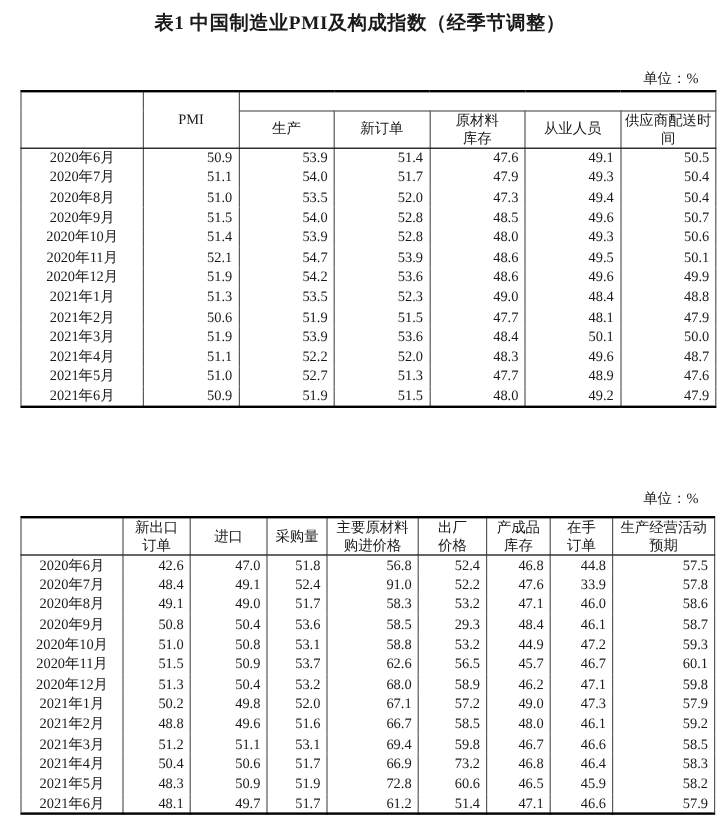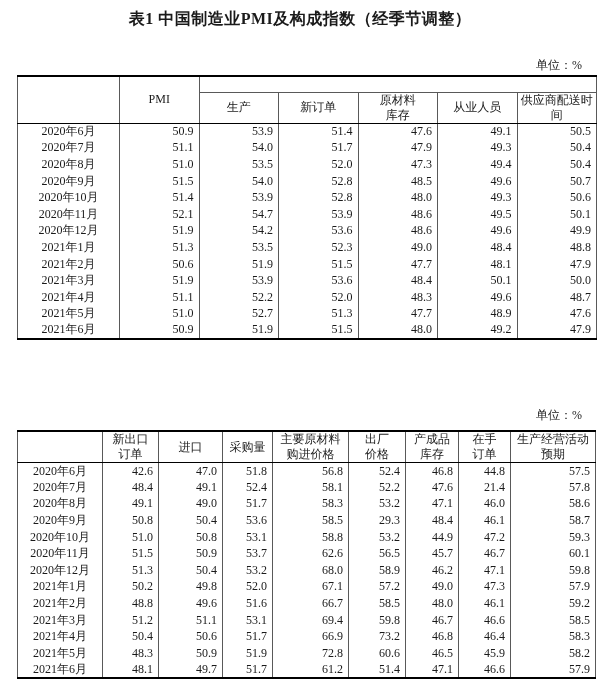--- a/index.html
+++ b/index.html
@@ -253,24 +253,24 @@
           <td class="num">52.4</td>
           <td class="num">46.8</td>
           <td class="num">44.8</td>
           <td class="num">57.5</td>
         </tr>
         <tr>
           <th class="rowlabel">2020年7月</th>
           <td class="num">48.4</td>
           <td class="num">49.1</td>
           <td class="num">52.4</td>
-          <td class="num">58.1</td>
+          <td class="num">91.0</td>
           <td class="num">52.2</td>
           <td class="num">47.6</td>
-          <td class="num">21.4</td>
+          <td class="num">33.9</td>
           <td class="num">57.8</td>
         </tr>
         <tr>
           <th class="rowlabel">2020年8月</th>
           <td class="num">49.1</td>
           <td class="num">49.0</td>
           <td class="num">51.7</td>
           <td class="num">58.3</td>
           <td class="num">53.2</td>
           <td class="num">47.1</td>

